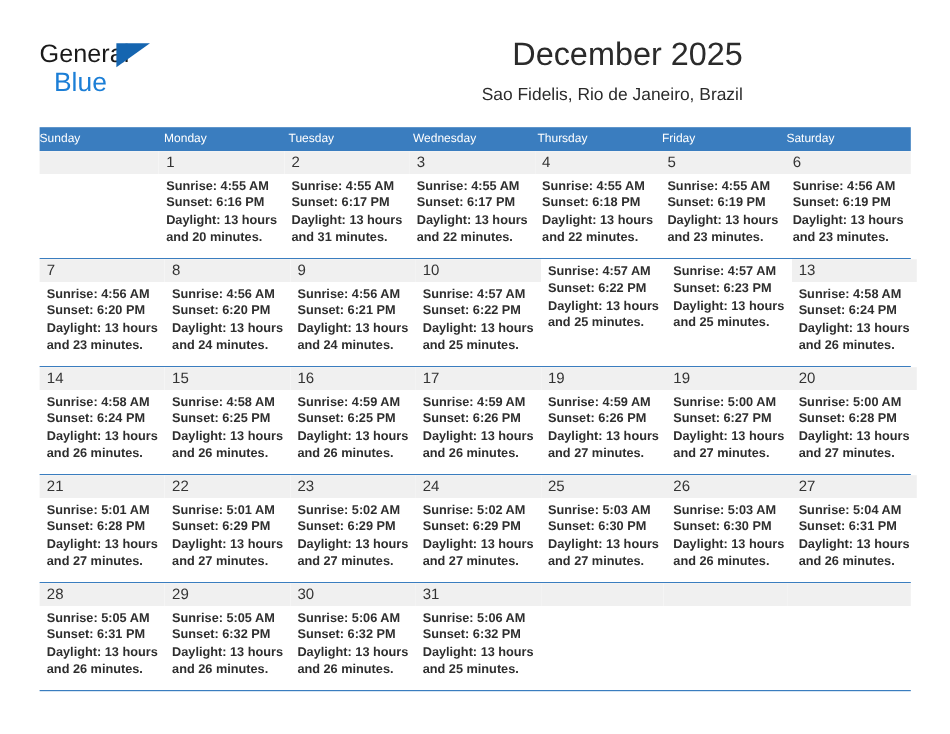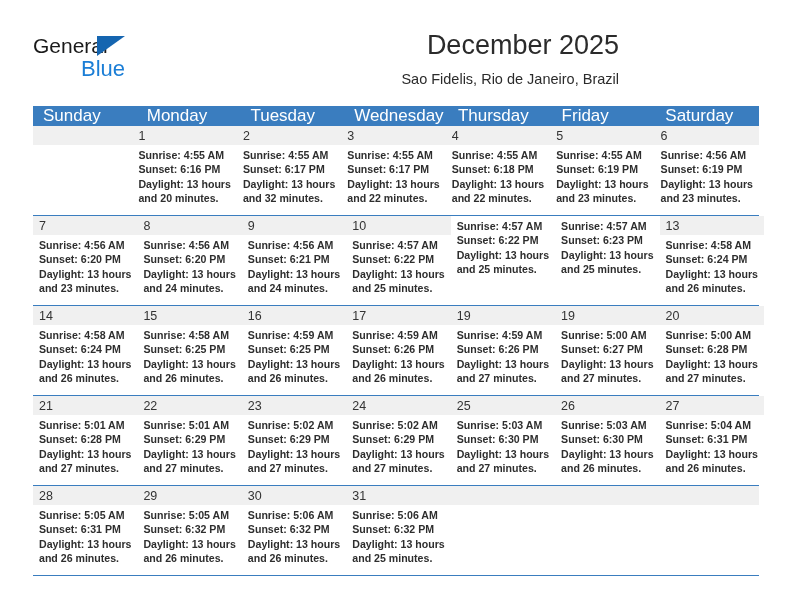--- a/index.html
+++ b/index.html
@@ -50,21 +50,21 @@
     position: absolute;
     left: 64px;
     top: 2px;
     width: 0;
     height: 0;
     border-left: 28px solid #1565b0;
     border-bottom: 20px solid transparent;
   }
   .logo-blue {
     position: absolute;
-    left: 48px;
+    left: 12px;
     top: 22px;
     font-size: 22px;
     color: #1b7ed6;
     line-height: 26px;
   }
 
   .title-block {
     position: absolute;
     right: 0;
     top: 0;
@@ -93,23 +93,23 @@
     width: 726px;
   }
   .weekday-row {
     display: flex;
     background: #3a7dbf;
     height: 20px;
   }
   .weekday {
     flex: 1 1 0;
     color: #ffffff;
-    font-size: 17px;
+    font-size: 10px;
     line-height: 20px;
-    padding-left: 10px;
+    padding-left: 0;
     box-sizing: border-box;
     white-space: nowrap;
   }
 
   .week {
     display: flex;
     border-bottom: 1.5px solid #3a7dbf;
     background: #ffffff;
   }
   .day-cell {
@@ -188,21 +188,21 @@
               <div class="day-line">Daylight: 13 hours</div>
               <div class="day-line">and 20 minutes.</div>
             </div>
           </div>
           <div class="day-cell">
             <div class="daynum-band"><span class="daynum">2</span></div>
             <div class="day-body">
               <div class="day-line">Sunrise: 4:55 AM</div>
               <div class="day-line">Sunset: 6:17 PM</div>
               <div class="day-line">Daylight: 13 hours</div>
-              <div class="day-line">and 32 minutes.</div>
+              <div class="day-line">and 31 minutes.</div>
             </div>
           </div>
           <div class="day-cell">
             <div class="daynum-band"><span class="daynum">3</span></div>
             <div class="day-body">
               <div class="day-line">Sunrise: 4:55 AM</div>
               <div class="day-line">Sunset: 6:17 PM</div>
               <div class="day-line">Daylight: 13 hours</div>
               <div class="day-line">and 22 minutes.</div>
             </div>

